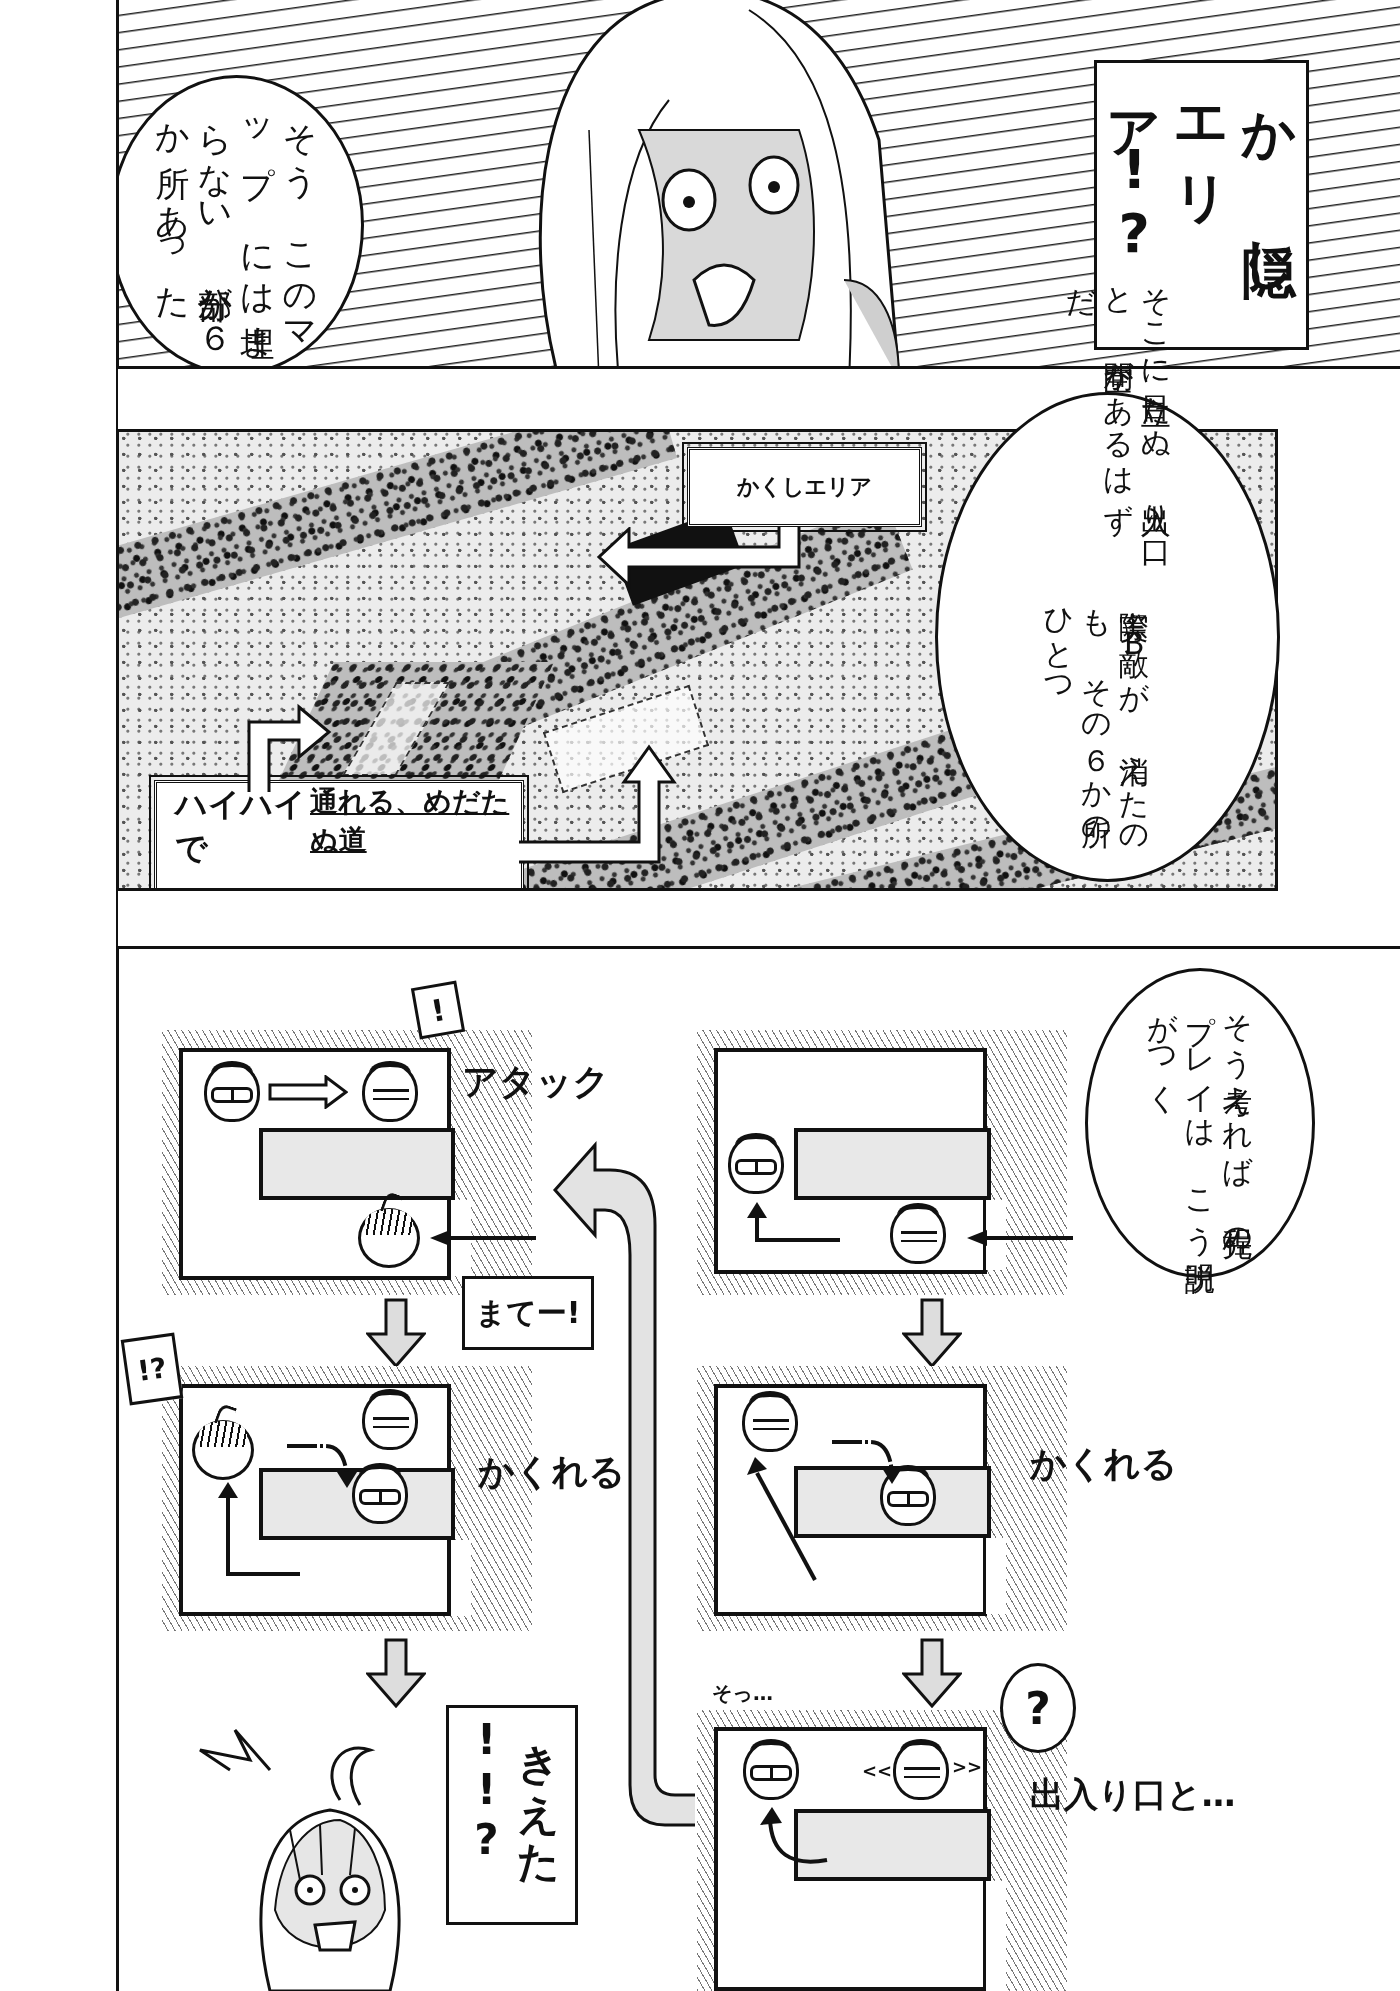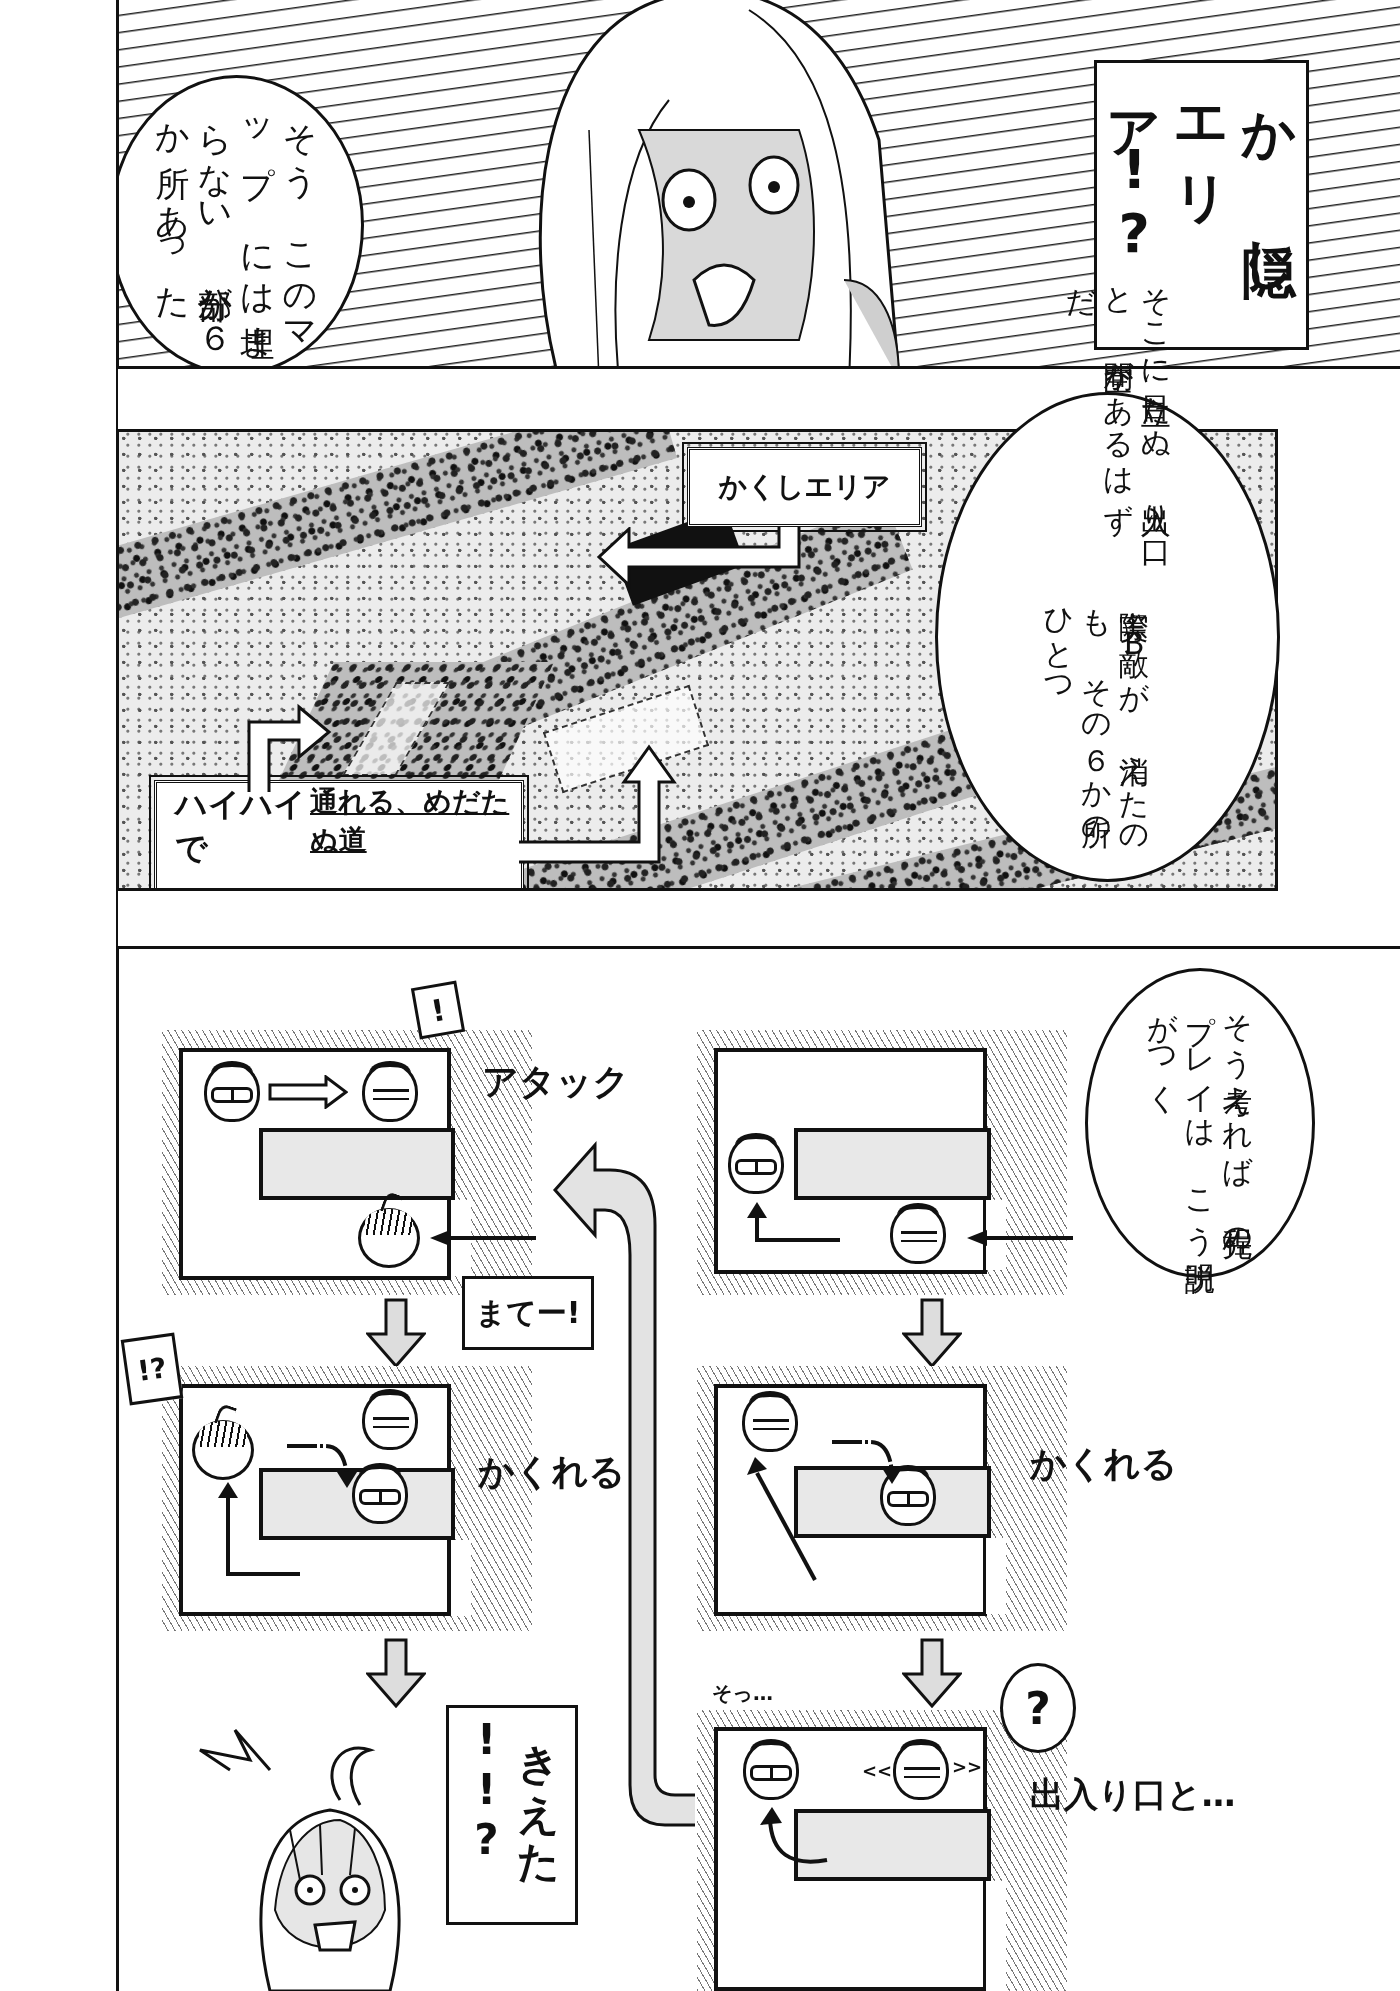--- a/index.html
+++ b/index.html
@@ -81,21 +81,21 @@
 
   <div class="abs hedge" style="left:-40px;top:40px;width:600px;height:70px;transform:rotate(-16deg);"></div>
   <div class="abs hedge" style="left:240px;top:170px;width:560px;height:75px;transform:rotate(-22deg);"></div>
   <div class="abs hedge" style="left:180px;top:230px;width:220px;height:150px;transform:skewX(-25deg);"></div>
   <div class="abs hedge" style="left:380px;top:310px;width:840px;height:70px;transform:rotate(-18deg);"></div>
   <div class="abs hedge" style="left:480px;top:410px;width:760px;height:60px;transform:rotate(-14deg);"></div>
   <div class="abs" style="left:500px;top:95px;width:120px;height:60px;background:#111;transform:rotate(-20deg);"></div>
   <div class="abs" style="left:430px;top:275px;width:150px;height:60px;border:2px dashed #333;background:rgba(255,255,255,0.7);transform:rotate(-18deg);"></div>
   <div class="abs" style="left:250px;top:250px;width:50px;height:90px;border:2px dashed #333;background:rgba(255,255,255,0.7);transform:skewX(-30deg);"></div>
 
-  <div class="label-box" style="left:568px;top:15px;width:235px;height:80px;font-size:28px;">
+  <div class="label-box" style="left:568px;top:15px;width:235px;height:80px;font-size:22px;">
     <span>かくしエリア</span>
   </div>
 
   <svg class="abs" style="left:450px;top:95px;" width="250" height="80" viewBox="0 0 250 80">
     <path d="M230 0 L230 40 L60 40 L60 58 L30 30 L60 2 L60 20 L210 20 L210 0" fill="#fff" stroke="#111" stroke-width="3"></path>
   </svg>
 
   <div class="label-box" style="left:35px;top:348px;width:370px;height:128px;flex-direction:row;align-items:flex-start;padding-left:18px;font-size:32px;">
     <span>ハイハイで</span>
     <span style="font-size:28px;text-decoration:underline;">通れる、めだたぬ道</span>
@@ -146,21 +146,21 @@
 <svg class="abs" style="left:268px;top:1075px;" width="80" height="34" viewBox="0 0 80 34">
     <path d="M2 10 L58 10 L58 2 L78 17 L58 32 L58 24 L2 24 Z" fill="#fff" stroke="#111" stroke-width="3"></path>
   </svg>
 <div class="face" style="left:362px;top:1062px;">
     <div class="hair"></div>
     <div class="eyes"></div>
   </div>
 <div class="spiky" style="left:415px;top:984px;width:46px;height:52px;font-size:30px;font-weight:bold;transform:rotate(-10deg);">
   <span>!</span>
 </div>
-<div class="sfx" style="left:482px;top:1058px;font-size:36px;">アタック</div>
+<div class="sfx" style="left:462px;top:1058px;font-size:36px;">アタック</div>
 <div class="girl" style="left:358px;top:1208px;"></div>
 <svg class="abs" style="left:428px;top:1228px;" width="110" height="20" viewBox="0 0 110 20">
     <path d="M108 10 L18 10" stroke="#111" stroke-width="4"></path>
     <path d="M2 10 L22 2 L22 18 Z" fill="#111"></path>
   </svg>
 <div class="spiky" style="left:462px;top:1276px;width:132px;height:74px;font-size:30px;font-weight:bold;">
   <span>まてー!</span>
 </div>
 
 <svg class="down-arrow" style="left:366px;top:1298px;" viewBox="0 0 60 70">

